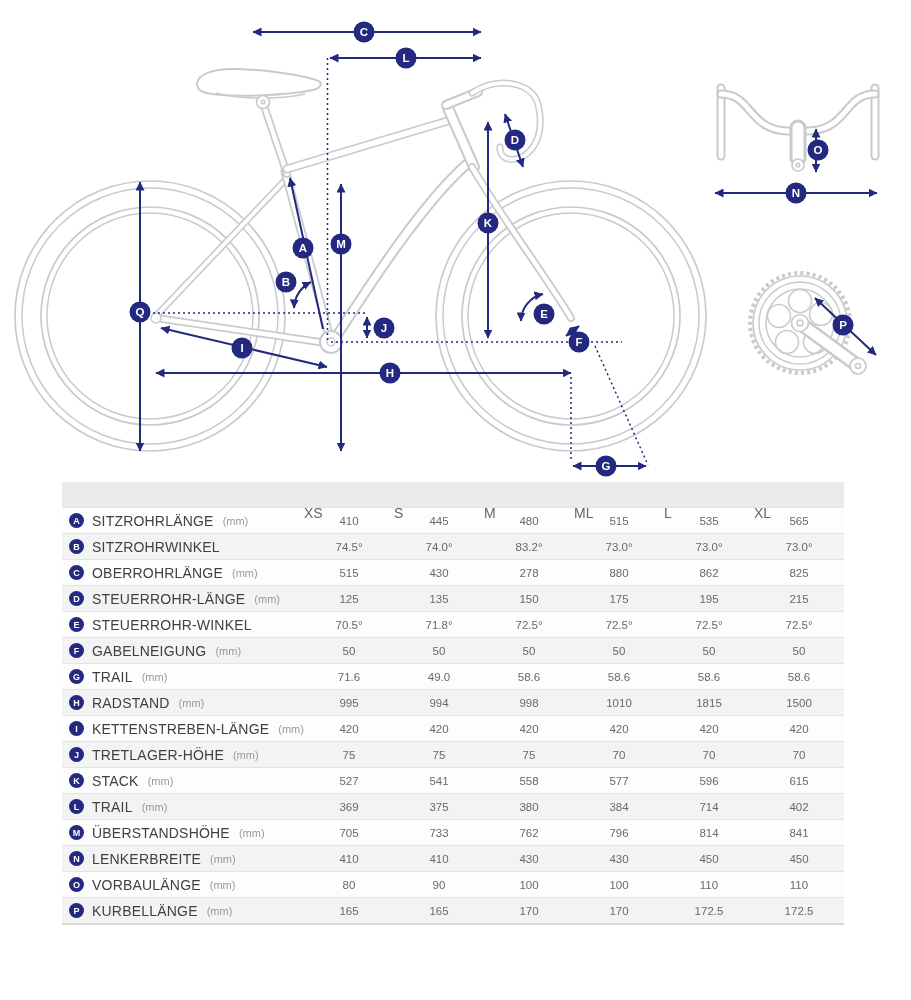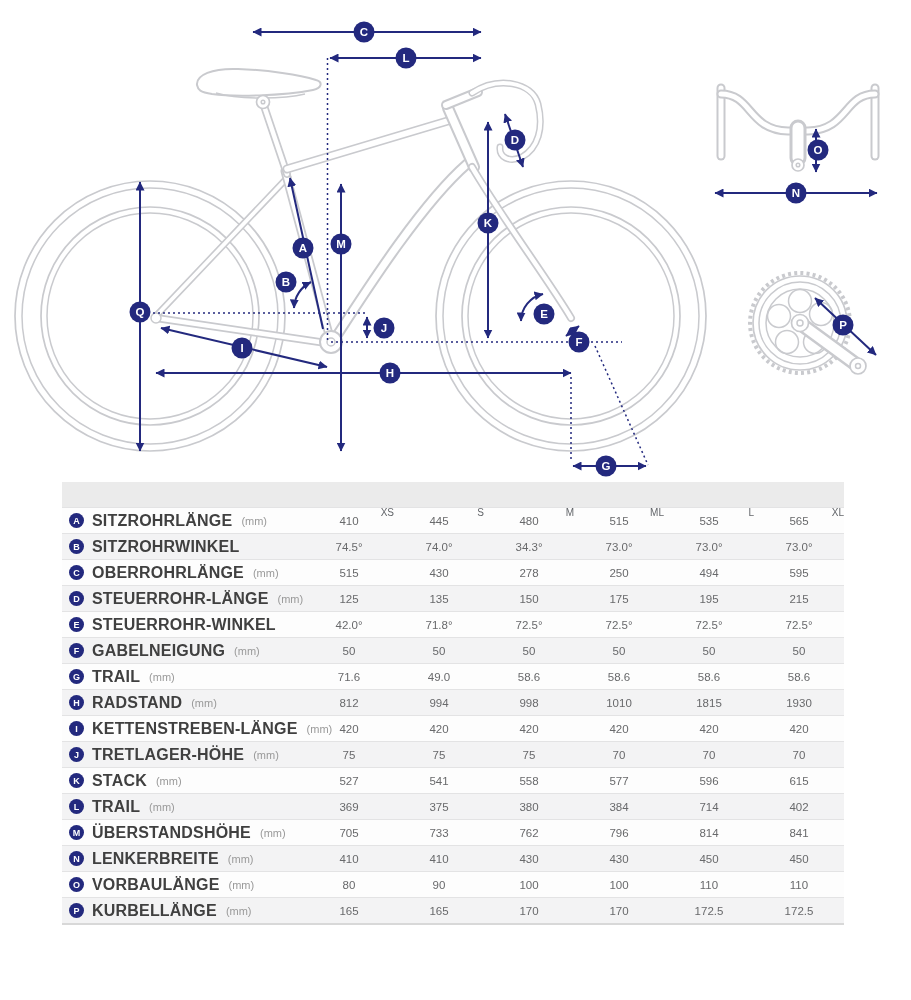--- a/index.html
+++ b/index.html
@@ -15,26 +15,26 @@
   
   .mline{stroke:#23297E;stroke-width:2;fill:none;}
   .dot{stroke:#23297E;stroke-width:1.5;stroke-dasharray:2 3;fill:none;}
   .bdg circle{fill:#23297E;}
   .bdg text{fill:#fff;font:bold 11.5px "Liberation Sans",sans-serif;text-anchor:middle;}
 
   
   #geo-table{position:absolute;left:62px;top:482px;width:782px;border-bottom:2px solid #d8d8d8;}
   .thead{display:flex;height:25px;background:#ebebeb;align-items:center;}
   .lbl-sp{width:242px;flex:0 0 242px;}
-  .hcell{flex:1;text-align:right;font-size:10px;color:#63666a;margin-top:36px;}
+  .hcell{flex:1;text-align:left;font-size:14px;color:#63666a;margin-top:36px;}
   .trow{display:flex;height:25px;align-items:center;border-top:1px solid #e3e3e4;background:#fdfdfd;}
   .trow.alt{background:#f3f3f4;}
   .lblcell{width:242px;flex:0 0 242px;display:flex;align-items:center;padding-left:7px;box-sizing:border-box;gap:8px;}
   .bdg15{width:15px;height:15px;border-radius:50%;background:#23297E;color:#fff;font-size:9px;font-weight:bold;display:flex;align-items:center;justify-content:center;flex:0 0 15px;}
-  .lbltxt{font-size:16px;font-weight:bold;color:#404040;letter-spacing:.2px;white-space:nowrap;}
+  .lbltxt{font-size:14px;font-weight:normal;color:#404040;letter-spacing:.2px;white-space:nowrap;}
   .unit{font-size:11px;color:#999;margin-left:1px;}
   .vcell{flex:1;text-align:center;font-size:11.5px;color:#68696b;}
 </style>
 </head>
 <body>
 
 <svg id="diagram" width="911" height="482" viewBox="0 0 911 482">
   <defs>
     <marker id="ah" markerUnits="userSpaceOnUse" markerWidth="10" markerHeight="9" refX="8.5" refY="4.5" orient="auto-start-reverse">
       <path d="M0,0 L9,4.5 L0,9 Z" fill="#23297E"></path>
@@ -242,57 +242,57 @@
         <div class="vcell">535</div>
         <div class="vcell">565</div>
       </div>
       <div class="trow alt">
         <div class="lblcell">
           <span class="bdg15">B</span>
           <span class="lbltxt">SITZROHRWINKEL</span>
         </div>
         <div class="vcell">74.5°</div>
         <div class="vcell">74.0°</div>
-        <div class="vcell">34.3°</div>
+        <div class="vcell">83.2°</div>
         <div class="vcell">73.0°</div>
         <div class="vcell">73.0°</div>
         <div class="vcell">73.0°</div>
       </div>
       <div class="trow">
         <div class="lblcell">
           <span class="bdg15">C</span>
           <span class="lbltxt">OBERROHRLÄNGE</span>
           <span class="unit">(mm)</span>
         </div>
         <div class="vcell">515</div>
         <div class="vcell">430</div>
         <div class="vcell">278</div>
-        <div class="vcell">250</div>
-        <div class="vcell">494</div>
-        <div class="vcell">595</div>
+        <div class="vcell">880</div>
+        <div class="vcell">862</div>
+        <div class="vcell">825</div>
       </div>
       <div class="trow alt">
         <div class="lblcell">
           <span class="bdg15">D</span>
           <span class="lbltxt">STEUERROHR-LÄNGE</span>
           <span class="unit">(mm)</span>
         </div>
         <div class="vcell">125</div>
         <div class="vcell">135</div>
         <div class="vcell">150</div>
         <div class="vcell">175</div>
         <div class="vcell">195</div>
         <div class="vcell">215</div>
       </div>
       <div class="trow">
         <div class="lblcell">
           <span class="bdg15">E</span>
           <span class="lbltxt">STEUERROHR-WINKEL</span>
         </div>
-        <div class="vcell">42.0°</div>
+        <div class="vcell">70.5°</div>
         <div class="vcell">71.8°</div>
         <div class="vcell">72.5°</div>
         <div class="vcell">72.5°</div>
         <div class="vcell">72.5°</div>
         <div class="vcell">72.5°</div>
       </div>
       <div class="trow alt">
         <div class="lblcell">
           <span class="bdg15">F</span>
           <span class="lbltxt">GABELNEIGUNG</span>
@@ -317,26 +317,26 @@
         <div class="vcell">58.6</div>
         <div class="vcell">58.6</div>
         <div class="vcell">58.6</div>
       </div>
       <div class="trow alt">
         <div class="lblcell">
           <span class="bdg15">H</span>
           <span class="lbltxt">RADSTAND</span>
           <span class="unit">(mm)</span>
         </div>
-        <div class="vcell">812</div>
+        <div class="vcell">995</div>
         <div class="vcell">994</div>
         <div class="vcell">998</div>
         <div class="vcell">1010</div>
         <div class="vcell">1815</div>
-        <div class="vcell">1930</div>
+        <div class="vcell">1500</div>
       </div>
       <div class="trow">
         <div class="lblcell">
           <span class="bdg15">I</span>
           <span class="lbltxt">KETTENSTREBEN-LÄNGE</span>
           <span class="unit">(mm)</span>
         </div>
         <div class="vcell">420</div>
         <div class="vcell">420</div>
         <div class="vcell">420</div>

